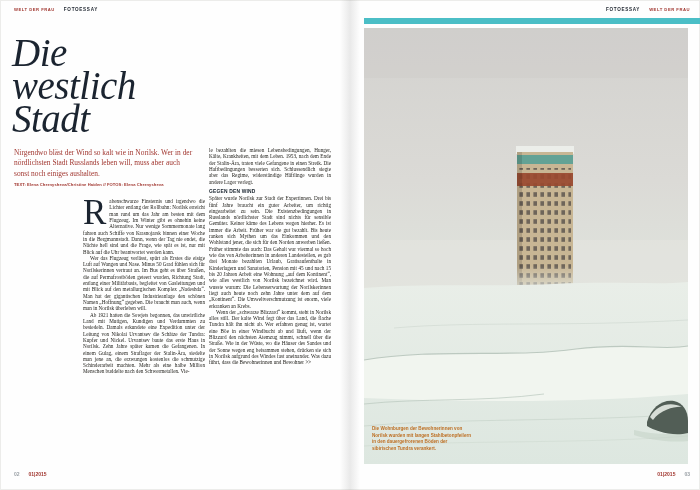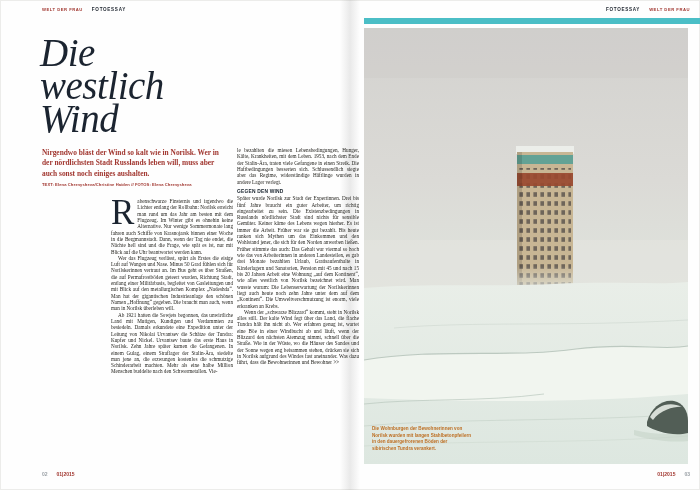--- a/index.html
+++ b/index.html
@@ -1,19 +1,19 @@
 <!DOCTYPE html>
 <html lang="de" style="--accent-red: #a13730; --teal-bar: #4bbec6; --caption-orange: #bd6e22; --title-ink: #1b2430;"><head>
 <meta charset="utf-8">
 <style>
   html,body{margin:0;padding:0;background:#ffffff;}
   .spread{position:relative;width:700px;height:490px;background:#fefefe;overflow:hidden;
           font-family:"Liberation Sans",sans-serif;box-shadow:inset 0 0 0 1px #ececea;}
   .page{position:absolute;top:0;height:490px;width:350px;}
-  .page-left{left:0;margin-left:28px;}
+  .page-left{left:0;}
   .page-right{left:350px;}
   .gutter{position:absolute;left:340px;top:0;width:20px;height:490px;pointer-events:none;
           background:linear-gradient(to right,rgba(0,0,0,0),rgba(50,50,50,.10) 50%,rgba(0,0,0,0));}
 
   
   .pg-header{position:absolute;top:7px;display:flex;gap:9px;align-items:baseline;}
   .page-left .pg-header{left:14px;}
   .page-right .pg-header{right:10px;}
   .brand{font-size:4.2px;font-weight:700;letter-spacing:.5px;color:var(--accent-red,#a13730);}
   .sec{font-size:4.6px;font-weight:700;letter-spacing:.7px;color:#1c232d;}
@@ -21,21 +21,21 @@
   .folio-left{left:14px;}
   .folio-right{right:10px;}
   .folio .num{color:#9aa0a6;}
   .folio .issue{color:var(--accent-red,#a13730);}
 
   
   .title{position:absolute;left:12px;top:36px;margin:0;font-family:"Liberation Serif",serif;
          font-style:italic;font-weight:400;font-size:39px;line-height:33px;color:var(--title-ink,#1b2430);letter-spacing:-.5px;}
   .title span{display:block;}
   .standfirst{position:absolute;left:14px;top:148px;width:182px;margin:0;
-              font-family:"Liberation Serif",serif;font-weight:700;font-size:7.4px;line-height:10.3px;
+              font-family:"Liberation Serif",serif;font-weight:400;font-size:7.4px;line-height:10.3px;
               color:var(--accent-red,#a13730);}
   .byline{position:absolute;left:14px;top:182px;width:200px;margin:0;font-size:4.1px;font-weight:700;
           color:var(--accent-red,#a13730);letter-spacing:.1px;}
 
   
   .col{position:absolute;font-family:"Liberation Serif",serif;font-size:5.2px;line-height:6.32px;
        color:#25241f;text-align:justify;hyphens:auto;}
   .col1{left:83px;top:198px;width:122px;height:266px;overflow:hidden;}
   .col2{left:209px;top:147px;width:122px;height:318px;overflow:hidden;}
   .col p{margin:0;}
@@ -59,21 +59,21 @@
 
   <section class="page page-left">
     <header class="pg-header">
       <span class="brand">WELT DER FRAU</span>
       <span class="sec">FOTOESSAY</span>
     </header>
 
     <h1 class="title">
       <span>Die</span>
       <span>westlich</span>
-      <span>Wind</span>
+      <span>Stadt</span>
     </h1>
 
     <p class="standfirst">Nirgendwo bläst der Wind so kalt wie in Norilsk. Wer in der nördlichsten Stadt Russlands leben will, muss aber auch sonst noch einiges aushalten.</p>
     <p class="byline">TEXT: Elena Chernysheva/Christine Haiden // FOTOS: Elena Chernysheva</p>
 
     <div class="col col1">
       <p><span class="dropcap">R</span><span>abenschwarze Finsternis und irgendwo die Lichter entlang der Rollbahn: Norilsk erreicht man rund um das Jahr am besten mit dem Flugzeug. Im Winter gibt es ohnehin keine Alternative. Nur wenige Sommermonate lang fahren auch Schiffe von Krasnojarsk binnen einer Woche in die Bergmannstadt. Dann, wenn der Tag nie endet, die Nächte hell sind und die Frage, wie spät es ist, nur mit Blick auf die Uhr beantwortet werden kann.</span></p>
       <p class="indent">Wer das Flugzeug verlässt, spürt als Erstes die eisige Luft auf Wangen und Nase. Minus 50 Grad fühlen sich für Norilskerinnen vertraut an. Im Bus geht es über Straßen, die auf Permafrostböden geteert wurden, Richtung Stadt, entlang einer Militärbasis, begleitet von Gasleitungen und mit Blick auf den metallurgischen Komplex „Nadeshda“. Man hat der gigantischen Industrieanlage den schönen Namen „Hoffnung“ gegeben. Die braucht man auch, wenn man in Norilsk überleben will.</p>
       <p class="indent">Ab 1921 hatten die Sowjets begonnen, das unwirtliche Land mit Mutigen, Kundigen und Verdammten zu besiedeln. Damals erkundete eine Expedition unter der Leitung von Nikolai Urvantsev die Schätze der Tundra: Kupfer und Nickel. Urvantsev baute das erste Haus in Norilsk. Zehn Jahre später kamen die Gefangenen. In einem Gulag, einem Straflager der Stalin-Ära, siedelte man jene an, die erzwungen kostenlos die schmutzige Schinderarbeit machten. Mehr als eine halbe Million Menschen buddelte nach den Schwermetallen. Vie-</p>
     </div>

